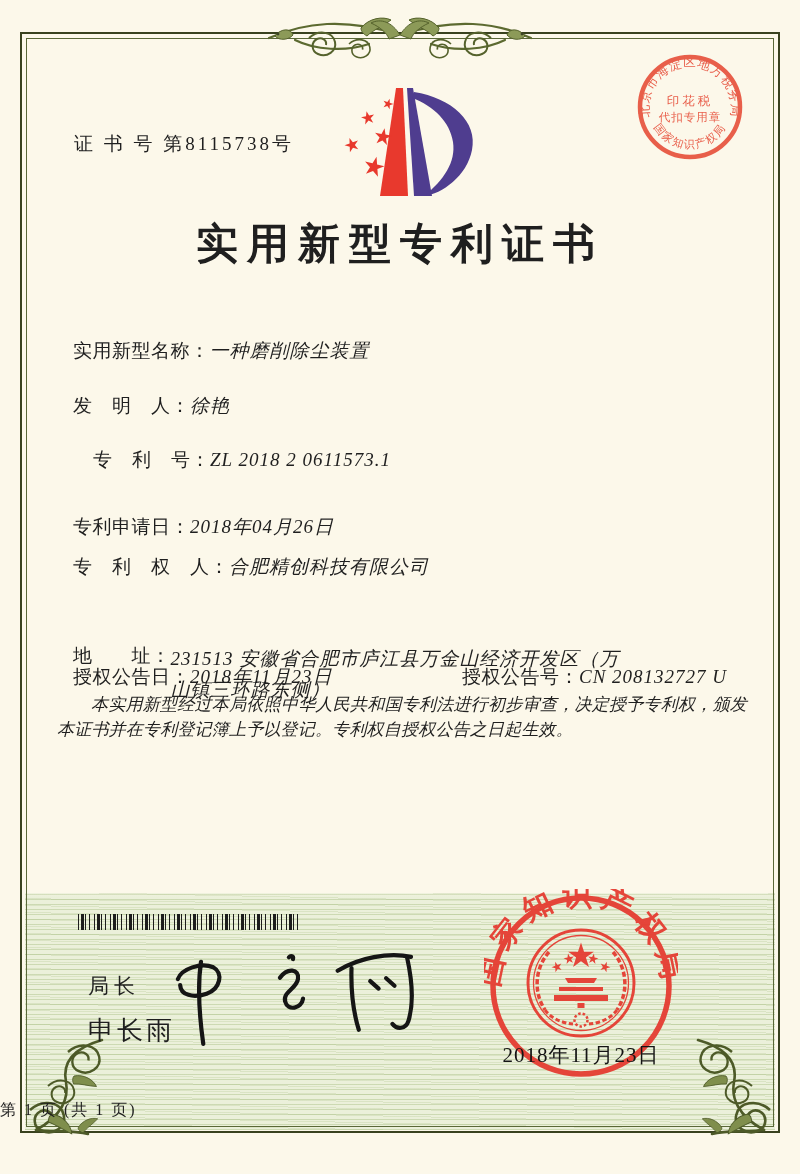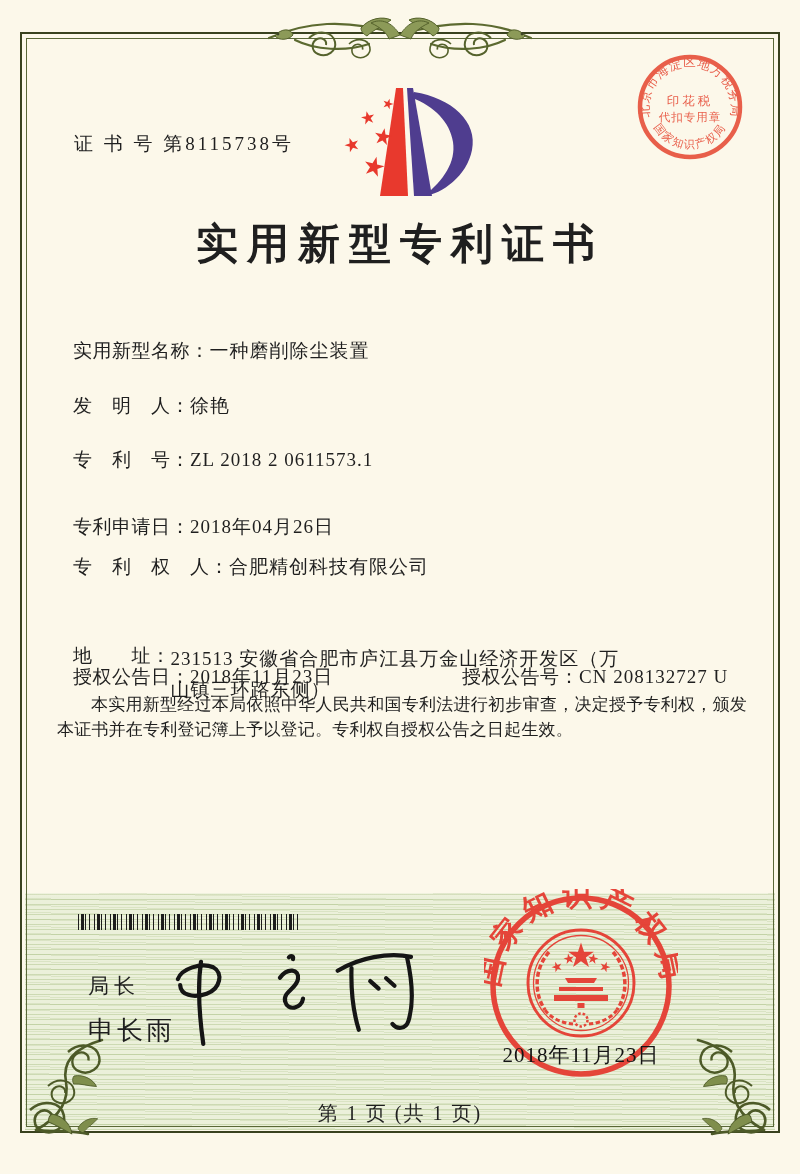--- a/index.html
+++ b/index.html
@@ -26,43 +26,43 @@
   .green-band::before{content:"";position:absolute;left:0;top:-10px;width:100%;height:14px;
     background:linear-gradient(#fcf8ea,rgba(252,248,234,0));}
   
   .cert-no{left:74px;top:95px;font-size:19px;letter-spacing:3px;z-index:2;margin-top:36px;}
   .tax-seal{left:633px;top:50px;width:114px;height:114px;z-index:3;opacity:.88;}
   .logo{left:332px;top:84px;width:155px;height:128px;z-index:2;}
   .title{left:0;top:216px;width:100%;text-align:center;font-size:42px;font-weight:700;
     letter-spacing:9px;z-index:2;}
   
   .frow{position:absolute;left:73px;font-size:19px;letter-spacing:.5px;z-index:2;white-space:nowrap;}
-  .frow .fvalue{letter-spacing:1px;}
+  .frow .fvalue{letter-spacing:1px;font-style:italic;}
   .frow-addr .fvalue{display:inline-block;width:468px;white-space:normal;
     vertical-align:top;line-height:31px;}
-  .r1{top:338px;} .r2{top:393px;} .r3{top:447px;} .r4{top:514px;}
+  .r1{top:338px;} .r2{top:393px;} .r3{top:447px;margin-left:20px;} .r4{top:514px;}
   .r5{top:554px;} .r6{top:607px;margin-top:36px;} .r7{top:664px;} .r7b{left:462px;top:664px;}
   
   .body-text{left:57px;top:692px;width:690px;z-index:2;font-size:17px;
     line-height:25.4px;text-align:justify;letter-spacing:.2px;}
-  .body-text p{margin:0;text-indent:2em;}
+  .body-text p{margin:0;text-indent:2em;font-style:italic;}
   
   .barcode{left:78px;top:914px;width:224px;height:16px;z-index:2;
     background:repeating-linear-gradient(90deg,
       #1d1d1d 0 1.5px,rgba(0,0,0,0) 1.5px 3px,
       #1d1d1d 3px 6px,rgba(0,0,0,0) 6px 7.5px,
       #1d1d1d 7.5px 8.5px,rgba(0,0,0,0) 8.5px 11px,
       #1d1d1d 11px 12.5px,rgba(0,0,0,0) 12.5px 16px);}
   .officer-title{left:88px;top:972px;font-size:21px;letter-spacing:5px;z-index:2;}
   .officer-name{left:88px;top:1013px;font-size:26px;letter-spacing:3px;z-index:2;}
   .signature{left:163px;top:943px;width:265px;height:110px;z-index:5;transform:rotate(-3deg);}
   .main-seal{left:484px;top:889px;width:194px;height:194px;z-index:4;opacity:.93;}
   .seal-date{left:484px;top:1041px;width:194px;text-align:center;font-size:21px;
     letter-spacing:1px;color:#141414;z-index:6;}
-  .footer{left:0;top:1100px;width:100%;text-align:center;font-size:20px;
+  .footer{left:0;top:1100px;width:100%;font-size:16px;
     letter-spacing:2px;z-index:2;}
   
   .top-ornament{left:265px;top:8px;width:270px;height:56px;z-index:2;}
   .corner-left{left:22px;top:1036px;width:84px;height:102px;z-index:2;}
   .corner-right{left:694px;top:1036px;width:84px;height:102px;z-index:2;transform:scaleX(-1);}
 </style>
 </head>
 <body>
 
 <div class="abs frame-outer"></div>

